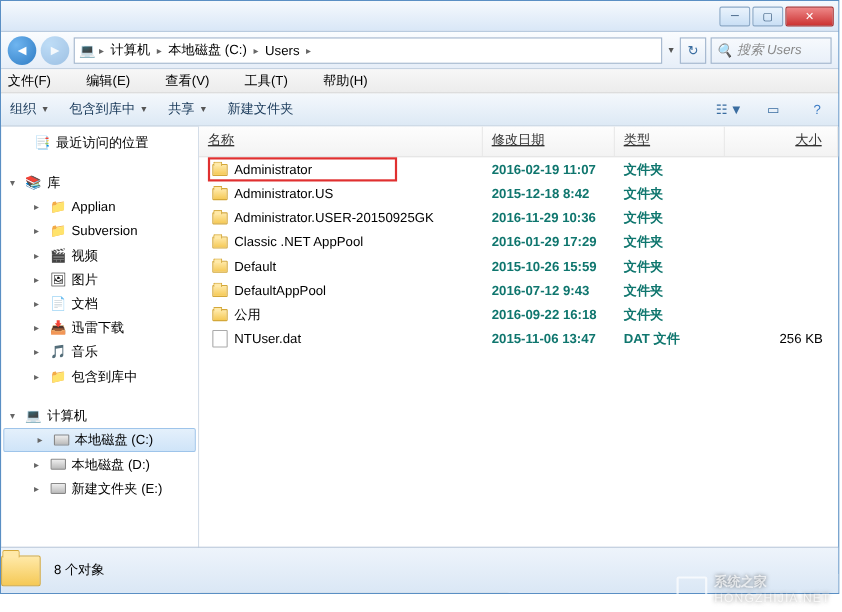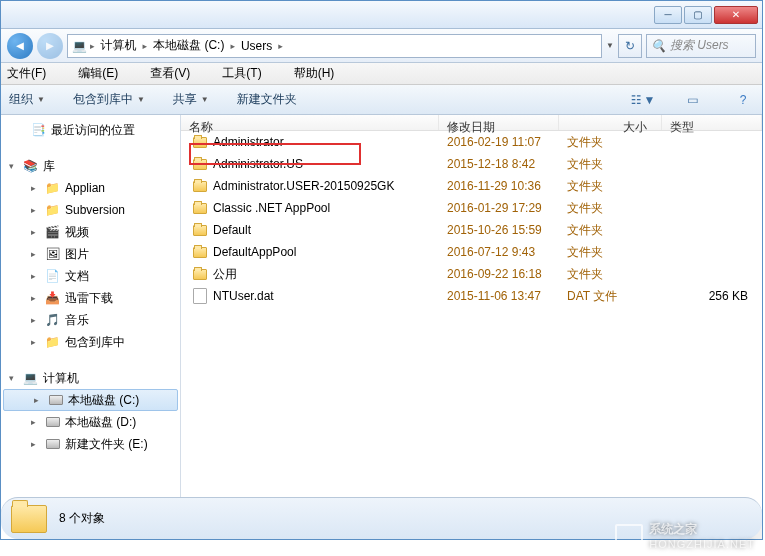--- a/index.html
+++ b/index.html
@@ -10,51 +10,51 @@
 .tbtn.close{background:linear-gradient(#e88,#c33);border-color:#a33;color:#fff;width:44px;}
 .navbar{height:34px;background:linear-gradient(#fafcfe,#e6eef8);border-bottom:1px solid #b8c8da;display:flex;align-items:center;padding:0 6px;gap:4px;}
 .navbtn{width:26px;height:26px;border-radius:13px;background:radial-gradient(circle at 30% 30%,#6fb5f0,#2f7cc4);display:flex;align-items:center;justify-content:center;color:#fff;font-size:13px;}
 .navbtn.fwd{opacity:.4;}
 .crumbs{flex:1;height:24px;border:1px solid #a0b4cc;background:#fff;display:flex;align-items:center;padding:0 4px;gap:2px;}
 .crumb{display:flex;align-items:center;gap:4px;padding:0 4px;}
 .arr{color:#666;font-size:9px;}
 .refbtn{width:24px;height:24px;border:1px solid #a0b4cc;background:linear-gradient(#fafcfe,#e6eef8);display:flex;align-items:center;justify-content:center;color:#3a6da0;}
 .search{width:110px;height:24px;border:1px solid #a0b4cc;display:flex;align-items:center;padding:0 4px;color:#888;font-style:italic;gap:4px;}
 .menubar{height:22px;background:linear-gradient(#f7f7f7,#ececec);border-bottom:1px solid #ccc;display:flex;align-items:center;padding:0 6px;gap:32px;}
-.toolbar{height:30px;background:linear-gradient(#f4f8fc,#dde9f5);border-bottom:1px solid #b8c8da;display:flex;align-items:center;padding:0 8px;gap:28px;}
+.toolbar{height:30px;background:linear-gradient(#f4f8fc,#dde9f5);border-bottom:1px solid #b8c8da;display:flex;align-items:center;padding:0 8px;gap:18px;}
 .tool{display:flex;align-items:center;gap:4px;color:#1a3a5a;}
 .tool .dd{font-size:8px;color:#555;}
 .toolspacer{flex:1;}
 .tbic{width:22px;height:22px;display:flex;align-items:center;justify-content:center;color:#3a6da0;}
 .body{display:flex;height:424px;}
 .tree{width:180px;border-right:1px solid #d4dde8;overflow-y:auto;padding:4px 0;}
 .tnode{display:flex;align-items:center;height:22px;padding-left:8px;gap:4px;}
 .tnode.ind1{padding-left:30px;}
 .tnode.sel{background:linear-gradient(#e4f0fb,#cfe4f8);border:1px solid #9ec4ea;border-radius:2px;margin:0 2px;}
 .tw{width:10px;color:#666;font-size:9px;}
 .ticon{width:16px;height:16px;display:flex;align-items:center;justify-content:center;}
 .fold{width:14px;height:11px;background:linear-gradient(#ffe9a8,#f5c956);border:1px solid #d4a83a;border-radius:1px;position:relative;}
 .fold:before{content:"";position:absolute;top:-3px;left:0;width:6px;height:3px;background:#ffe9a8;border:1px solid #d4a83a;border-bottom:none;border-radius:1px 1px 0 0;}
 .disk{width:14px;height:10px;background:linear-gradient(#eee,#bbb);border:1px solid #888;border-radius:1px;}
 .list{flex:1;display:flex;flex-direction:column;position:relative;}
-.lhead{height:16px;display:flex;border-bottom:1px solid #e0e0e0;background:linear-gradient(#fdfdfd,#f3f3f3);}
+.lhead{height:28px;display:flex;border-bottom:1px solid #e0e0e0;background:linear-gradient(#fdfdfd,#f3f3f3);text-decoration:underline;}
 .lh{padding:4px 8px;color:#333;border-right:1px solid #e8e8e8;}
 .c-name{width:258px;}
 .c-date{width:120px;}
 .c-type{width:100px;}
 .c-size{flex:1;text-align:right;padding-right:14px;}
 .lbody{flex:1;overflow:auto;}
 .lrow{display:flex;height:22px;align-items:center;}
 .lrow .c-name{display:flex;align-items:center;gap:6px;padding-left:12px;}
-.lrow .c-date,.lrow .c-type{color:#a16207;padding:0 8px;}
+.lrow .c-date,.lrow .c-type{color:#0f766e;padding:0 8px;font-weight:bold;}
 .hl{position:absolute;border:2px solid #e03030;pointer-events:none;}
 .filei{width:14px;height:16px;background:#fff;border:1px solid #aaa;border-radius:1px;position:relative;}
 .scrollb{height:17px;background:#f0f0f0;border-top:1px solid #ddd;position:relative;}
 .scrollb:before{content:"";position:absolute;left:0;top:0;bottom:0;width:280px;background:#cfcfcf;border:1px solid #aaa;border-radius:2px;}
-.status{position:absolute;left:0;right:0;bottom:0;height:42px;background:linear-gradient(#eef4fb,#dae7f5);border-top:1px solid #b8c8da;display:flex;align-items:center;padding:0 10px;gap:12px;border-radius:17px;}
+.status{position:absolute;left:0;right:0;bottom:0;height:42px;background:linear-gradient(#eef4fb,#dae7f5);border-top:1px solid #b8c8da;display:flex;align-items:center;padding:0 0;gap:12px;}
 .bigfold{width:36px;height:28px;background:linear-gradient(#ffe9a8,#f5c956);border:1px solid #d4a83a;border-radius:2px;position:relative;}
 .bigfold:before{content:"";position:absolute;top:-6px;left:0;width:14px;height:6px;background:#ffe9a8;border:1px solid #d4a83a;border-bottom:none;border-radius:2px 2px 0 0;}
 .watermark{position:absolute;right:10px;bottom:6px;color:rgba(255,255,255,.7);font-size:13px;display:flex;align-items:center;gap:6px;text-shadow:0 0 4px rgba(0,0,0,.5);}
 .wm-logo{width:28px;height:24px;border:2px solid rgba(255,255,255,.7);border-radius:2px;position:relative;}
 </style>
 </head>
 <body>
 
 <div class="window">
 
@@ -197,22 +197,22 @@
             </span>
             <span>新建文件夹 (E:)</span>
           </div>
         </div>
     </div>
 
     <div class="list">
       <div class="lhead">
         <div class="lh c-name">名称</div>
         <div class="lh c-date">修改日期</div>
+        <div class="lh c-type">类型</div>
         <div class="lh c-size">大小</div>
-        <div class="lh c-type">类型</div>
       </div>
       <div class="lbody" id="lbody">
           <div class="lrow">
             <div class="c-name">
               <span class="fold"></span>
               <span>Administrator</span>
             </div>
             <div class="c-date">2016-02-19 11:07</div>
             <div class="c-type">文件夹</div>
             <div class="c-size"></div>

